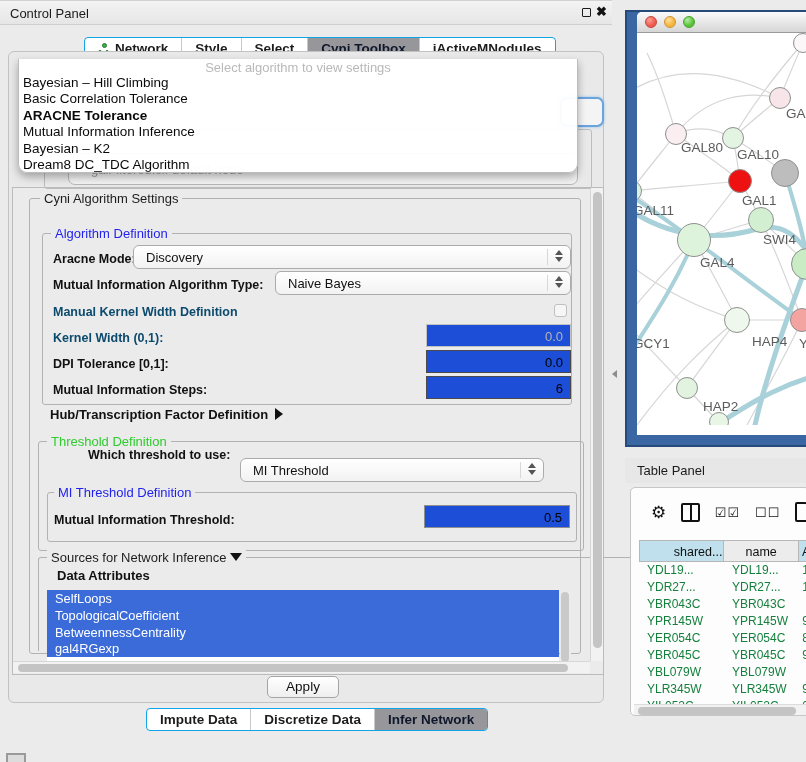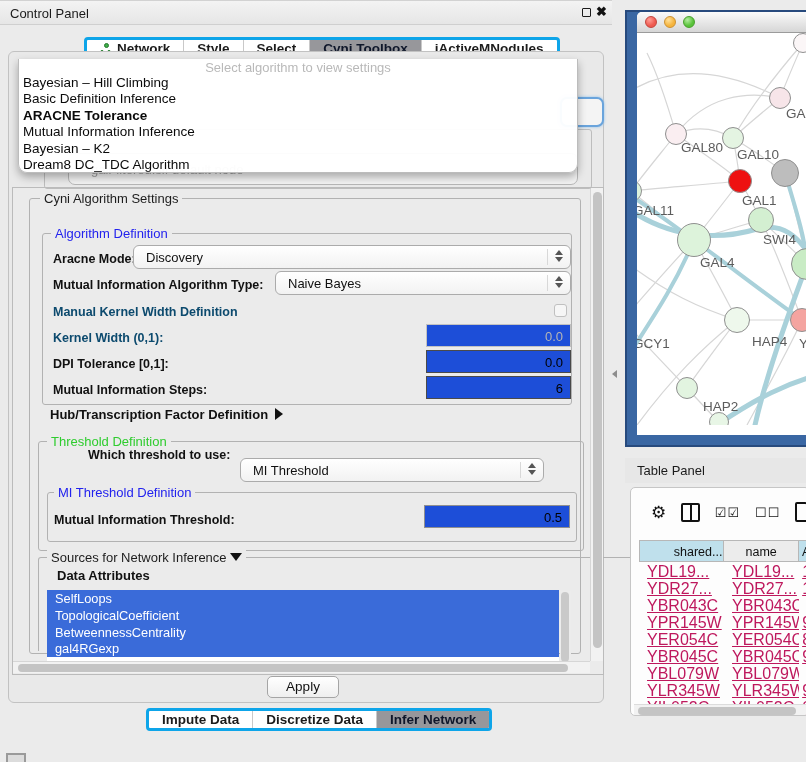--- a/index.html
+++ b/index.html
@@ -11,21 +11,21 @@
   #control-panel { position:absolute; left:0; top:8; width:612px; height:725px;
     background:#ebebeb; border-top:1px solid #d2d2d2; }
   #cp-titlebar { position:absolute; left:0; top:0; width:612px; height:24px;
     background:linear-gradient(#f3f3f3,#e6e6e6); border-bottom:1px solid #cfcfcf; }
   #cp-title { position:absolute; left:10px; top:5px; font-size:13px; color:#1b1b1b; }
   #cp-float { position:absolute; left:582px; top:7px; width:9px; height:9px;
     border:1.6px solid #1b1b1b; border-radius:1px; }
   #cp-close { position:absolute; left:596px; top:3px; font-size:13px; font-weight:bold; color:#111; }
 
   
-  .segbar { position:absolute; display:flex; background:#fff; border:3px solid #0ea5e9;
+  .segbar { position:absolute; display:flex; background:#fff; border:1px solid #0ea5e9;
     border-radius:4px; overflow:hidden; height:23px; align-items:stretch; }
   #top-tabs { left:84px; top:36px; }
   .tabseg { display:flex; align-items:center; gap:5px; padding:0 13px; font-size:13.5px;
     font-weight:bold; color:#1c1c1c; border-right:1px solid #c9c9c9; white-space:nowrap; }
   .tabseg:last-child { border-right:none; }
   .tabseg.selected { background:#97979b; color:#0f172a; }
   #bottom-tabs { left:146px; top:707px; }
   .net-icon { width:12px; height:12px; display:inline-block; position:relative; }
   .net-icon i { position:absolute; border-radius:50%; background:#3fae4a; border:1px solid #237a2c; }
   .net-icon i:nth-child(1){ left:4px; top:0; width:5px; height:5px; }
@@ -137,21 +137,21 @@
   #page-ic { width:16px; height:20px; border:2.2px solid #111; border-radius:2px 6px 2px 2px; }
 
   #tp-table { position:absolute; left:8px; top:52px; width:172px; }
   .thead { display:flex; height:22px; }
   .th { border:1px solid #b7b7b7; border-left:none; font-size:12.5px; color:#111;
     background:#ececec; text-align:center; padding-top:4px; overflow:hidden; white-space:nowrap; }
   .th:first-child { border-left:1px solid #b7b7b7; }
   .th.hl { background:#bfe0ec;padding-left:33px; }
   .th.c0 { width:86px; } .th.c1 { width:76px; } .th.c2 { width:12px; text-align:left; padding-left:3px; }
   .trow { display:flex; height:17px; }
-  .tc { font-size:16px; color:#be185d; padding:1px 0 0 8px; overflow:hidden; white-space:nowrap;text-decoration:underline; }
+  .tc { font-size:12px; color:#15803d; padding:1px 0 0 8px; overflow:hidden; white-space:nowrap; }
   .tc.c0 { width:86px; } .tc.c1 { width:76px; } .tc.c2 { width:12px; padding-left:3px; }
   #tp-hscroll { position:absolute; left:3px; top:216px; width:174px; height:12px;
     background:#f2f2f2; border-top:1px solid #dcdcdc; }
   #tp-hscroll .thumb { position:absolute; left:4px; top:2px; width:158px; height:8px;
     background:#c4c4c4; border-radius:4px; }
   #top-left-nub { position:absolute; left:0; top:0; width:3px; height:8px; background:#c9c9c9; }
 </style>
 </head>
 <body>
 
@@ -190,21 +190,21 @@
   <div id="cp-frame"></div>
 
   <div id="focus-combo-sliver"></div>
   <div id="hidden-groupbox"></div>
   <div id="hidden-combo">galFiltered.sif default node</div>
 
   <div id="algo-popup">
     <div id="algo-popup-prompt">Select algorithm to view settings</div>
     <div>
         <div class="popup-item">Bayesian – Hill Climbing</div>
-        <div class="popup-item">Basic Definition Inference</div>
+        <div class="popup-item">Basic Correlation Tolerance</div>
         <div class="popup-item bold">ARACNE Tolerance</div>
         <div class="popup-item">Mutual Information Inference</div>
         <div class="popup-item">Bayesian – K2</div>
         <div class="popup-item">Dream8 DC_TDC Algorithm</div>
       </div>
   </div>
 
   <div id="settings-viewport">
 
     <div class="groupbox" style="left:16px;top:10px;width:552px;height:456px;">

